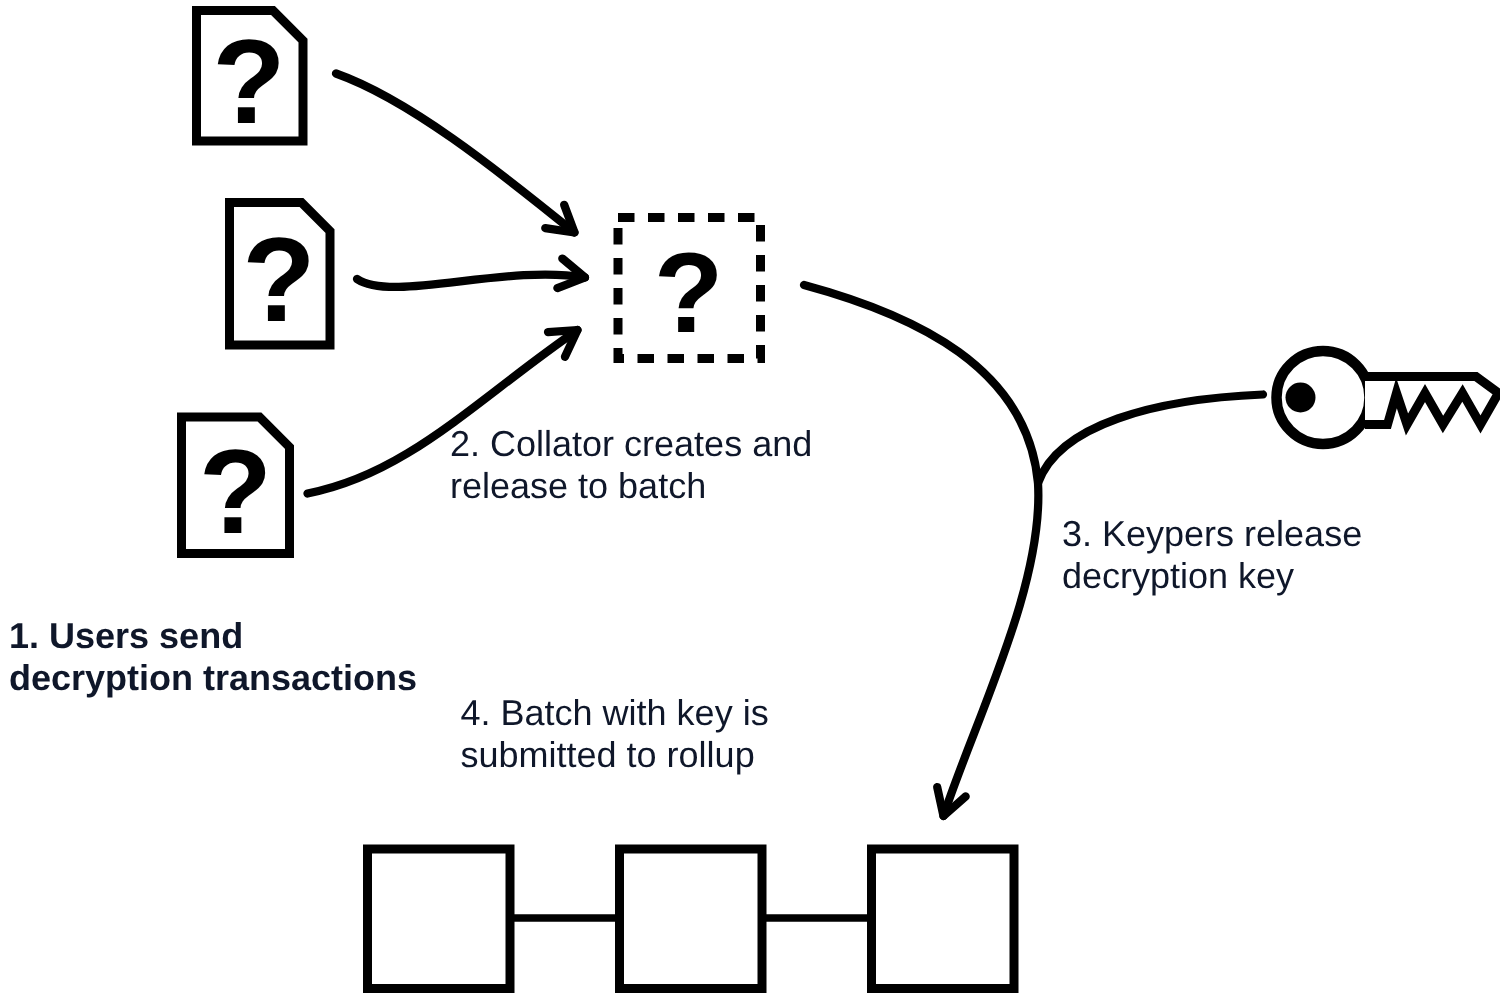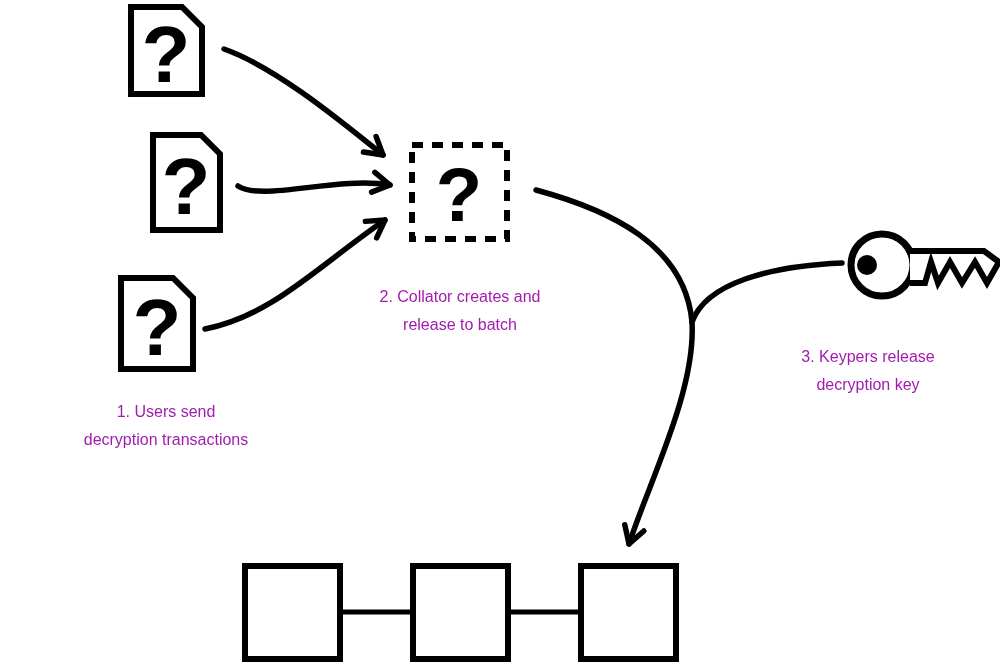--- a/index.html
+++ b/index.html
@@ -19,24 +19,24 @@
     position: absolute;
     left: 0;
     top: 0;
     width: 1000px;
     height: 665px;
     display: block;
   }
   .label {
     position: absolute;
     width: 320px;
-    text-align: center;
-    font-size: 16px;
+    text-align: left;
+    font-size: 24px;
     line-height: 28px;
-    color: #a21caf;
+    color: #0f172a;
     white-space: nowrap;
   }
   .label div { white-space: nowrap; }
   .qmark {
     font-family: "Liberation Sans", sans-serif;
     font-weight: 600;
     fill: #000000;
   }
 </style>
 </head>
@@ -84,29 +84,33 @@
 
     <g>
       <rect x="245" y="566" width="95" height="93" fill="#ffffff" stroke="#000000" stroke-width="6"></rect>
       <rect x="413" y="566" width="95" height="93" fill="#ffffff" stroke="#000000" stroke-width="6"></rect>
       <rect x="581" y="566" width="95" height="93" fill="#ffffff" stroke="#000000" stroke-width="6"></rect>
       <line x1="340" y1="612" x2="413" y2="612" stroke="#000000" stroke-width="5"></line>
       <line x1="508" y1="612" x2="581" y2="612" stroke="#000000" stroke-width="5"></line>
     </g>
   </svg>
 
-  <div class="label" style="left:6px; top:398px;">
+  <div class="label" style="left:6px; top:411px;font-weight:bold;">
     <div>1. Users send</div>
     <div>decryption transactions</div>
   </div>
 
   <div class="label" style="left:300px; top:283px;">
     <div>2. Collator creates and</div>
     <div>release to batch</div>
   </div>
 
   <div class="label" style="left:708px; top:343px;">
     <div>3. Keypers release</div>
     <div>decryption key</div>
   </div>
 
+  <div class="label" style="left:307px; top:462px;">
+    <div>4. Batch with key is</div>
+    <div>submitted to rollup</div>
+  </div>
 
 </div>
 
 </body></html>

